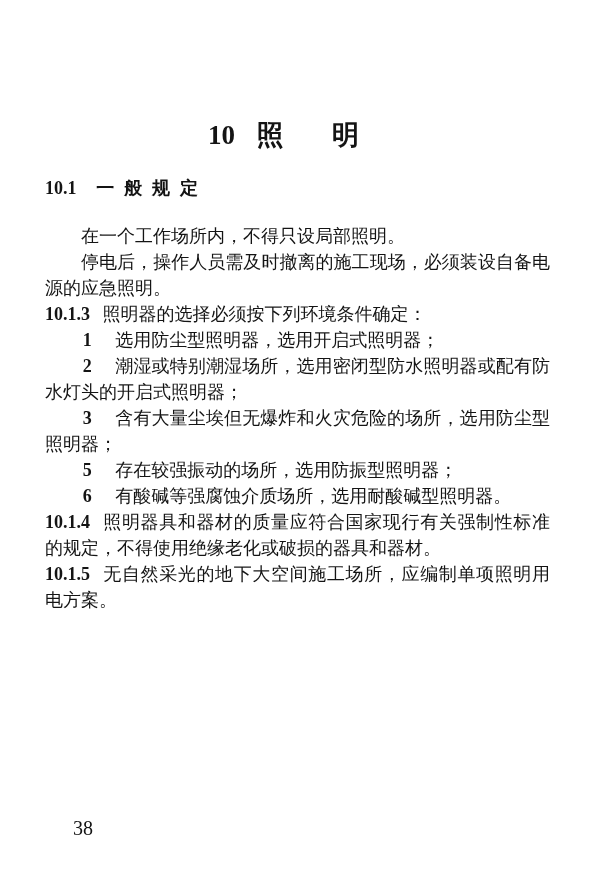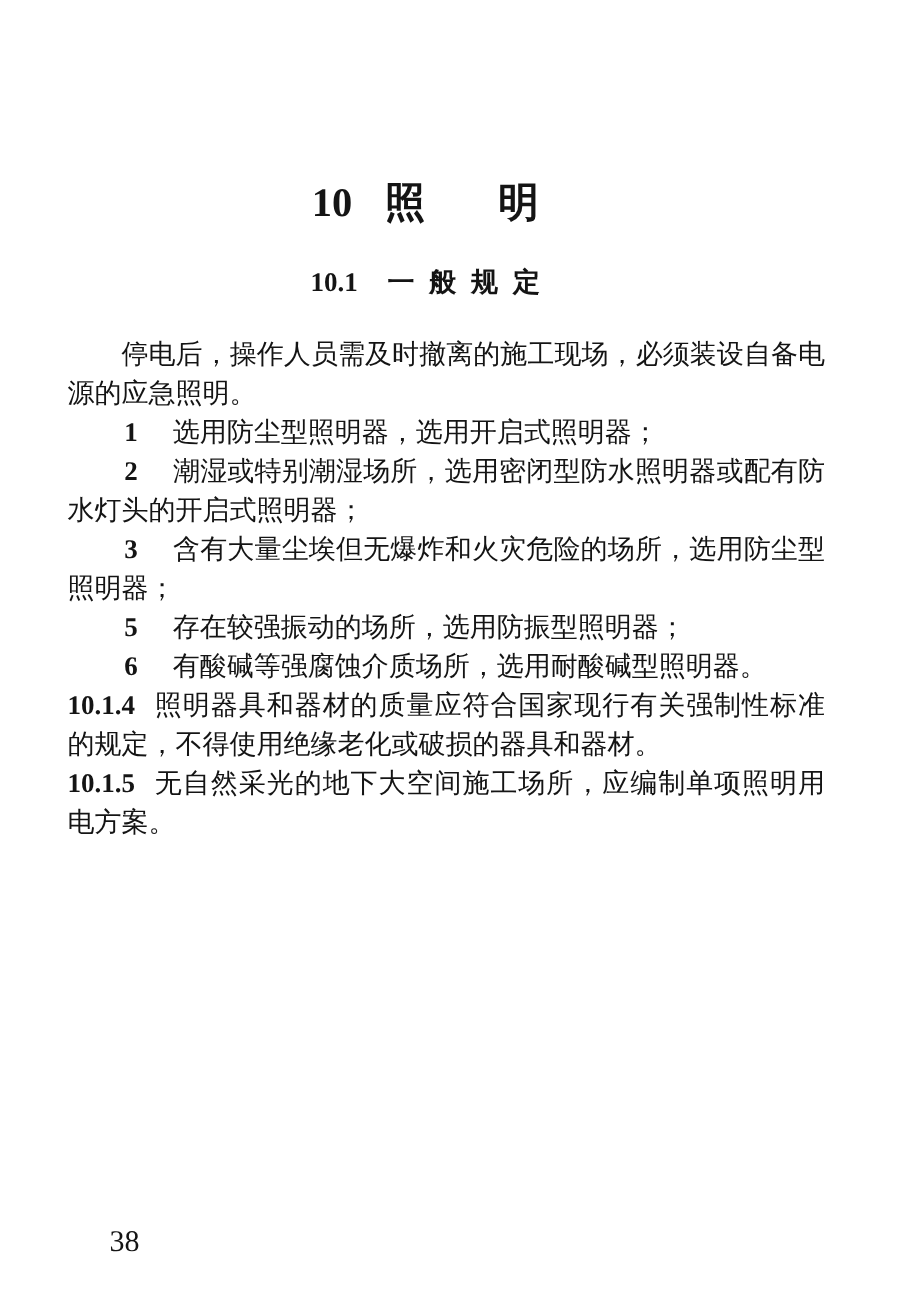--- a/index.html
+++ b/index.html
@@ -20,21 +20,21 @@
     text-align: center;
     font-size: 27px;
     font-weight: bold;
     line-height: 34px;
     white-space: nowrap;
   }
   .title-num { margin-right: 0.8em; }
   .title-word { letter-spacing: 1.8em; margin-right: -1.8em; }
 
   .section-heading {
-    text-align: center;
+    text-align: left;
     font-size: 18px;
     font-weight: bold;
     margin-top: 24px;
     line-height: 24px;
     white-space: nowrap;
   }
   .section-num { margin-right: 1.1em; }
   .section-word { letter-spacing: 0.55em; margin-right: -0.55em; }
 
   .body-text {
@@ -64,24 +64,26 @@
 
 <div class="page">
 
   <h1 class="doc-title"><span class="title-num">10</span><span class="title-word">照明</span></h1>
 
   <h2 class="section-heading"><span class="section-num">10.1</span><span class="section-word">一般规定</span></h2>
 
   <div class="body-text">
 
 
+    <p class="plain"><span>在一个工作场所内，不得只设局部照明。</span></p>
 
     <p class="plain"><span>停电后，操作人员需及时撤离的施工现场，必须装设自备电源的应急照明。</span></p>
 
 
+    <p class="clause"><b class="cnum">10.1.3</b><span>照明器的选择必须按下列环境条件确定：</span></p>
 
     <p class="item"><b class="inum">1</b><span>选用防尘型照明器，选用开启式照明器；</span></p>
 
     <p class="item"><b class="inum">2</b><span>潮湿或特别潮湿场所，选用密闭型防水照明器或配有防水灯头的开启式照明器；</span></p>
 
     <p class="item"><b class="inum">3</b><span>含有大量尘埃但无爆炸和火灾危险的场所，选用防尘型照明器；</span></p>
 
 
     <p class="item"><b class="inum">5</b><span>存在较强振动的场所，选用防振型照明器；</span></p>
 

